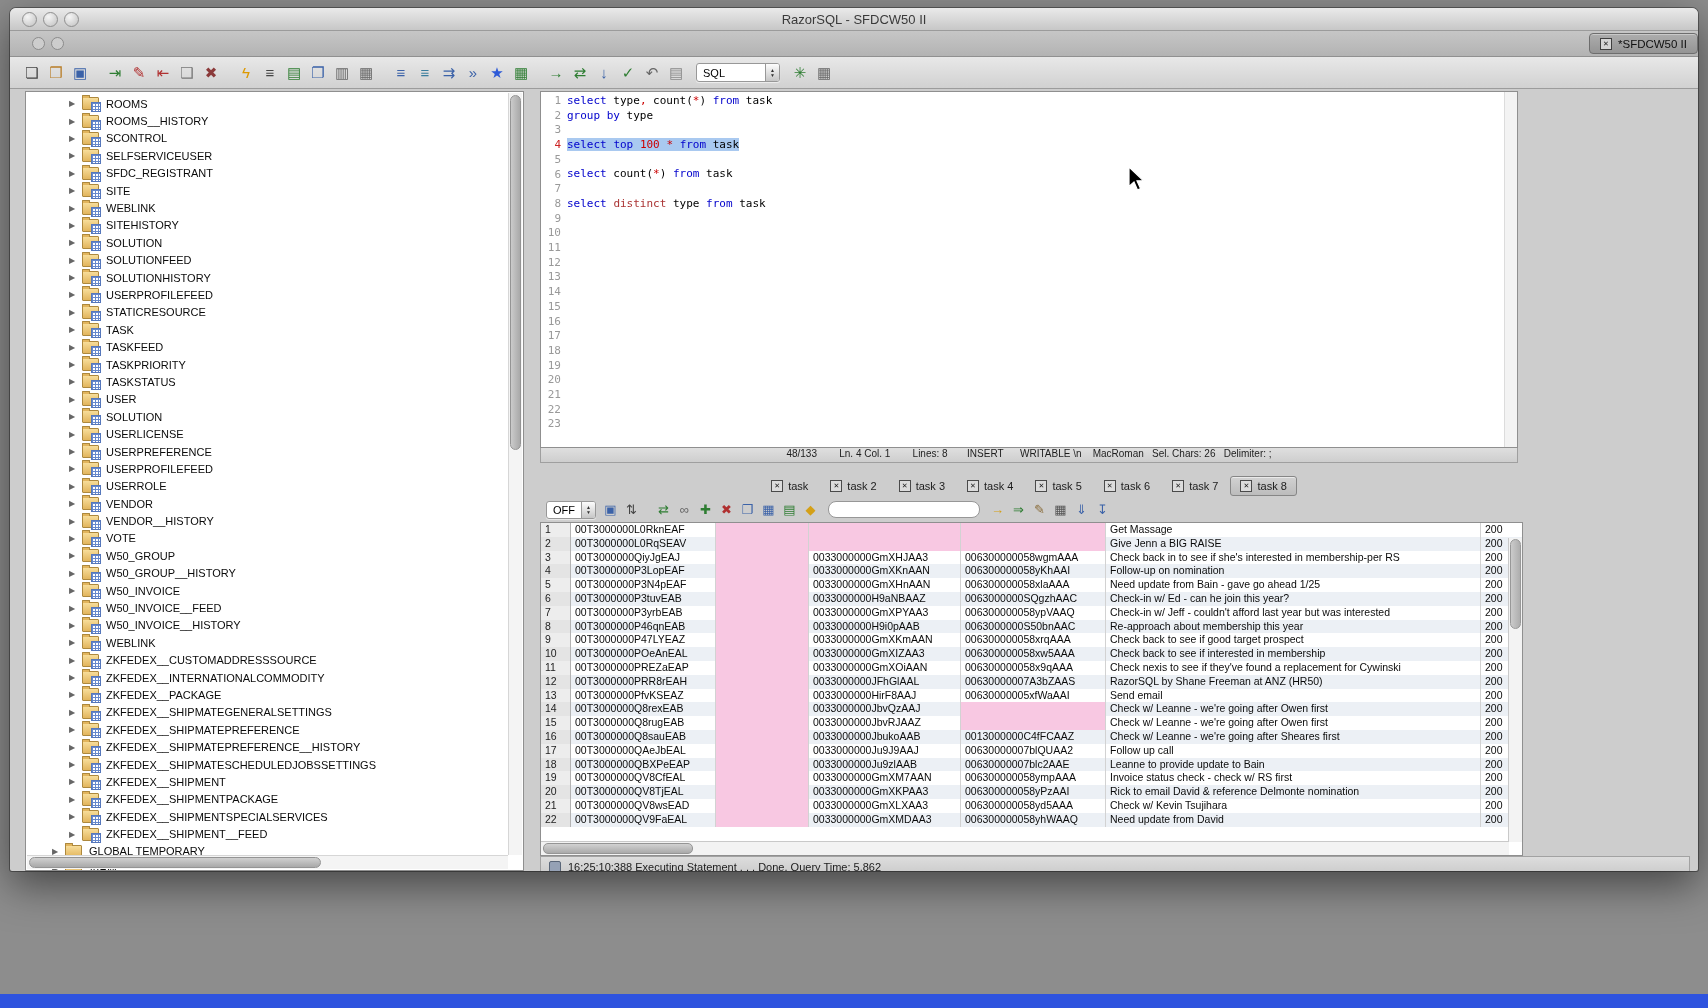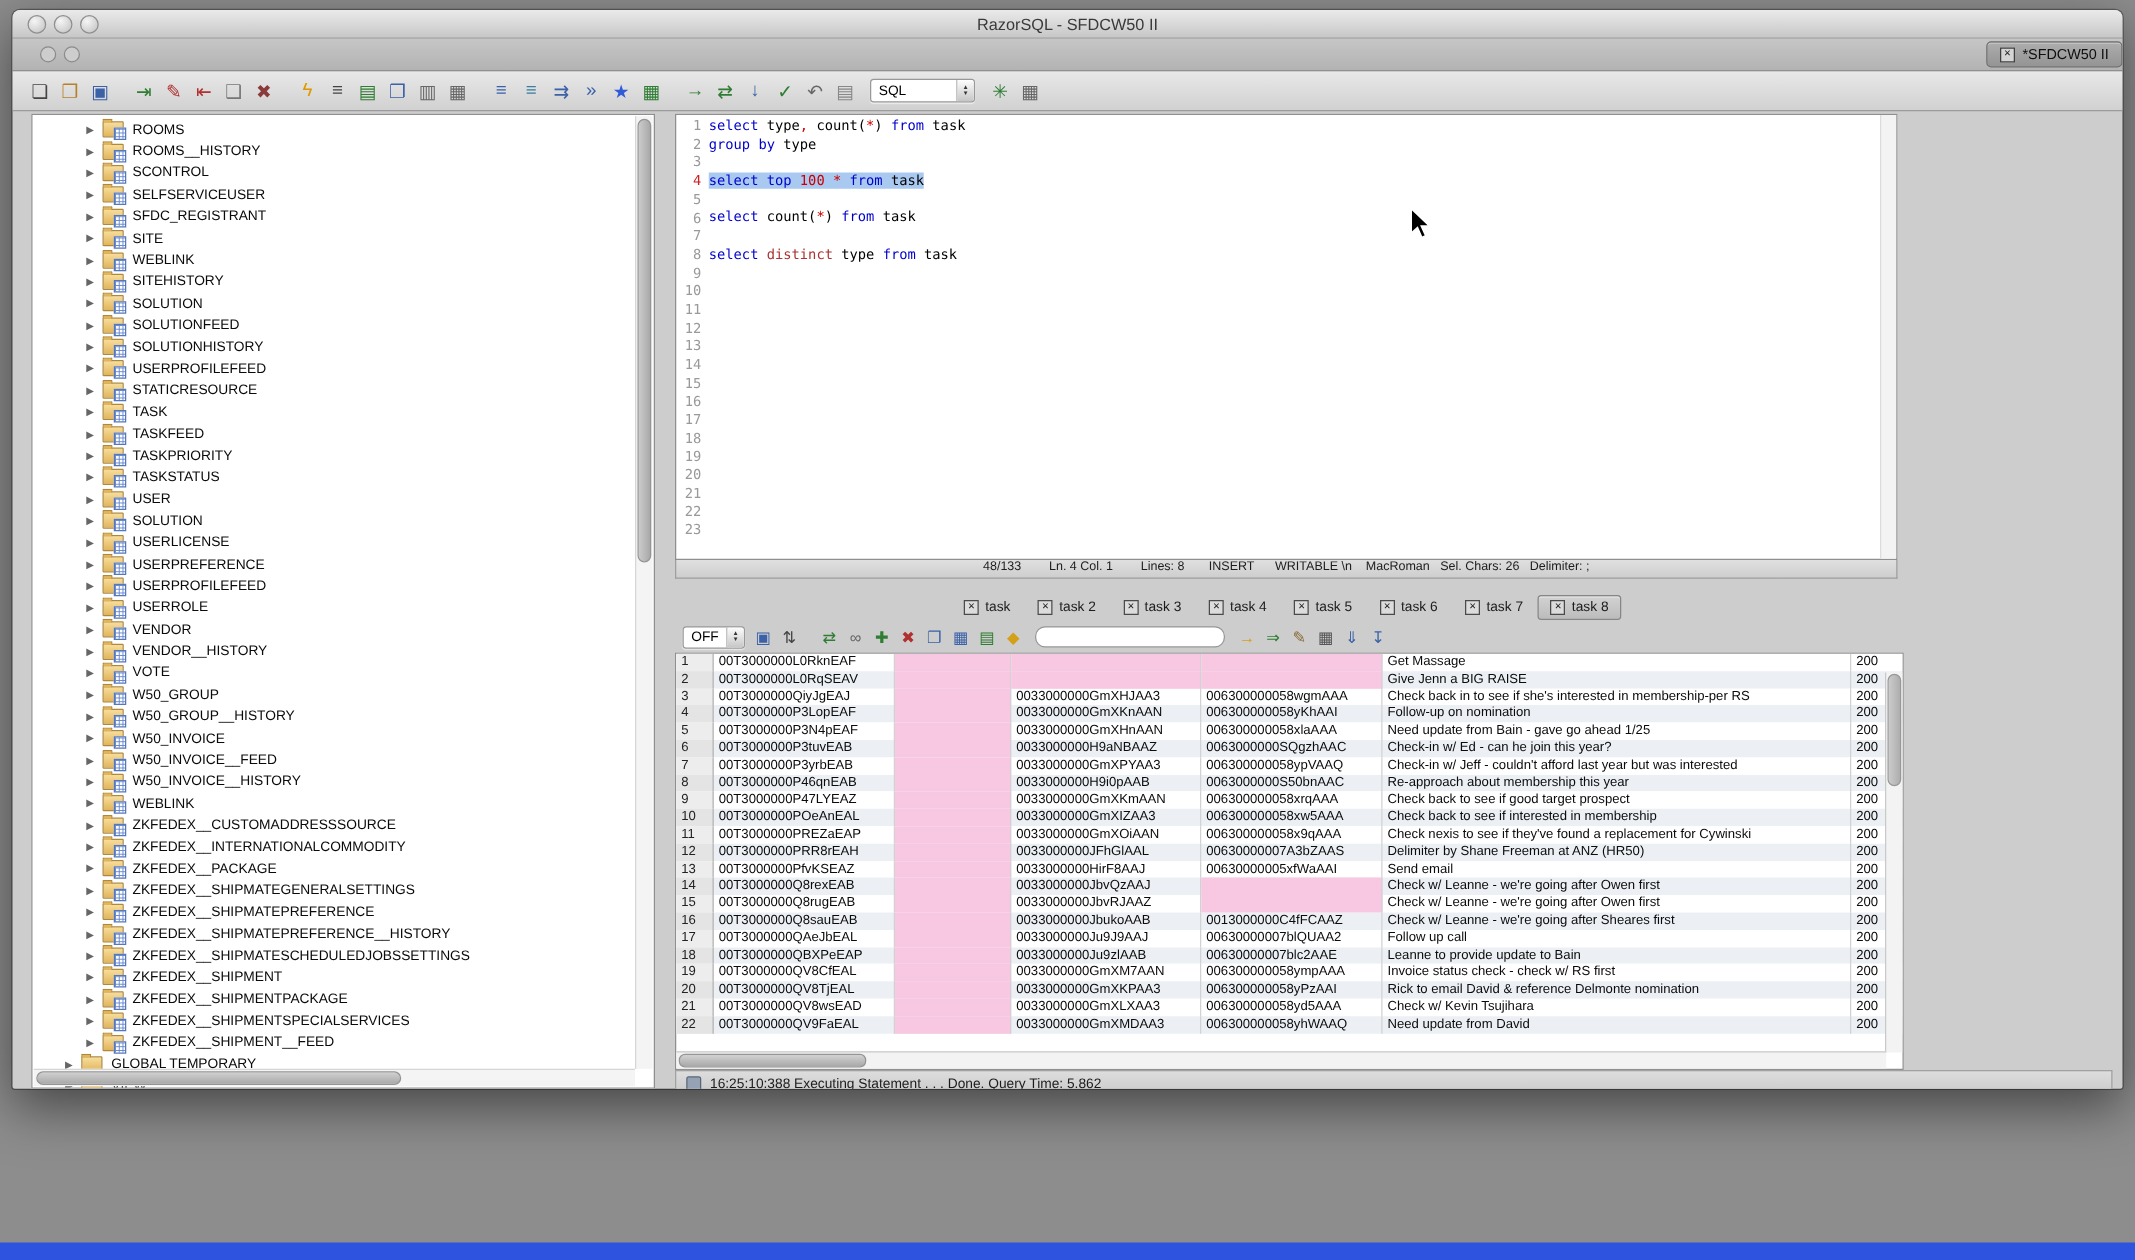--- a/index.html
+++ b/index.html
@@ -699,21 +699,21 @@
               <div class="dcell c-whatid">006300000058x9qAAA</div>
               <div class="dcell c-subj">Check nexis to see if they've found a replacement for Cywinski</div>
               <div class="dcell c-ac">200</div>
             </div>
             <div class="drow alt">
               <div class="dcell c-num rownum">12</div>
               <div class="dcell c-id">00T3000000PRR8rEAH</div>
               <div class="dcell c-rtid pink"></div>
               <div class="dcell c-whoid">0033000000JFhGlAAL</div>
               <div class="dcell c-whatid">00630000007A3bZAAS</div>
-              <div class="dcell c-subj">Delimiter by Shane Freeman at ANZ (HR50)</div>
+              <div class="dcell c-subj">RazorSQL by Shane Freeman at ANZ (HR50)</div>
               <div class="dcell c-ac">200</div>
             </div>
             <div class="drow">
               <div class="dcell c-num rownum">13</div>
               <div class="dcell c-id">00T3000000PfvKSEAZ</div>
               <div class="dcell c-rtid pink"></div>
               <div class="dcell c-whoid">0033000000HirF8AAJ</div>
               <div class="dcell c-whatid">00630000005xfWaAAI</div>
               <div class="dcell c-subj">Send email</div>
               <div class="dcell c-ac">200</div>

